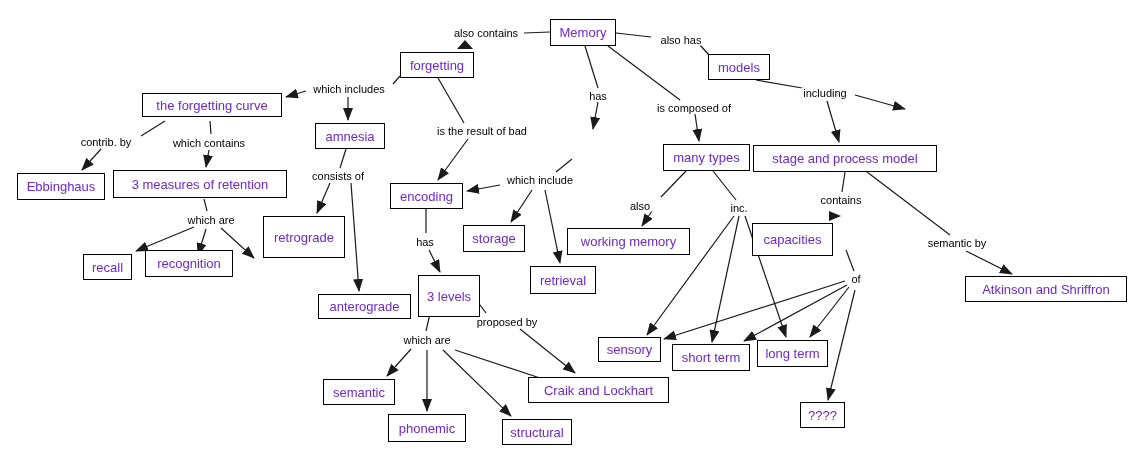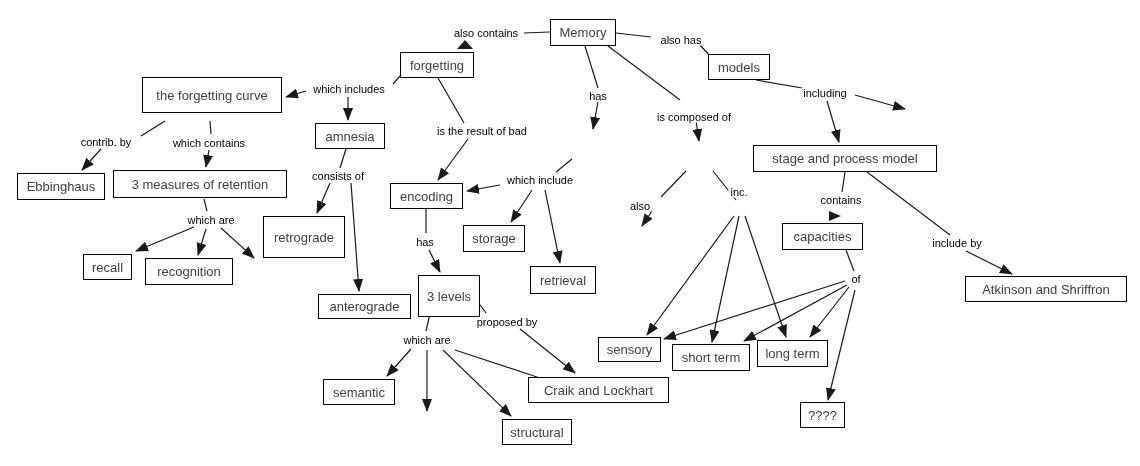--- a/index.html
+++ b/index.html
@@ -12,21 +12,21 @@
     overflow: hidden;
   }
   .edges { position: absolute; left: 0; top: 0; }
   .edge { stroke: #1a1a1a; stroke-width: 1.2; fill: none; }
   .ah { fill: #1a1a1a; }
   .node {
     position: absolute;
     box-sizing: border-box;
     border: 1px solid #000000;
     background: #ffffff;
-    color: #404040;
+    color: #6d28d9;
     font-size: 13px;
     display: flex;
     align-items: center;
     justify-content: center;
     white-space: nowrap;
     line-height: 1;
     z-index: 2;
   }
   .elabel {
     position: absolute;
@@ -106,57 +106,60 @@
     <line class="edge" marker-end="url(#arw)" x1="855" y1="290" x2="828" y2="400"></line>
     <line class="edge" marker-end="url(#arw)" x1="411" y1="349" x2="387" y2="376"></line>
     <line class="edge" marker-end="url(#arw)" x1="427" y1="350" x2="427" y2="411"></line>
     <line class="edge" marker-end="url(#arw)" x1="443" y1="350" x2="511" y2="416"></line>
     <line class="edge" marker-end="url(#arw)" x1="520" y1="329" x2="575" y2="373"></line>
   </svg>
 
   <div class="node" style="left:550px;top:19px;width:66px;height:27px">Memory</div>
   <div class="node" style="left:400px;top:52px;width:74px;height:26px">forgetting</div>
   <div class="node" style="left:708px;top:54px;width:62px;height:26px">models</div>
-  <div class="node" style="left:142px;top:77px;width:140px;height:36px">the forgetting curve</div>
+  <div class="node" style="left:142px;top:93px;width:140px;height:24px">the forgetting curve</div>
   <div class="node" style="left:315px;top:123px;width:70px;height:26px">amnesia</div>
+  <div class="node" style="left:663px;top:144px;width:87px;height:27px">many types</div>
   <div class="node" style="left:753px;top:145px;width:184px;height:27px">stage and process model</div>
   <div class="node" style="left:17px;top:173px;width:88px;height:27px">Ebbinghaus</div>
   <div class="node" style="left:113px;top:170px;width:174px;height:28px">3 measures of retention</div>
   <div class="node" style="left:390px;top:183px;width:73px;height:26px">encoding</div>
   <div class="node" style="left:263px;top:216px;width:82px;height:42px">retrograde</div>
-  <div class="node" style="left:782px;top:223px;width:81px;height:27px">capacities</div>
+  <div class="node" style="left:752px;top:223px;width:81px;height:33px">capacities</div>
   <div class="node" style="left:463px;top:225px;width:62px;height:27px">storage</div>
+  <div class="node" style="left:567px;top:228px;width:123px;height:27px">working memory</div>
   <div class="node" style="left:83px;top:254px;width:49px;height:26px">recall</div>
-  <div class="node" style="left:145px;top:258px;width:88px;height:27px">recognition</div>
+  <div class="node" style="left:145px;top:250px;width:88px;height:27px">recognition</div>
   <div class="node" style="left:530px;top:266px;width:66px;height:28px">retrieval</div>
   <div class="node" style="left:418px;top:275px;width:62px;height:42px">3 levels</div>
   <div class="node" style="left:965px;top:276px;width:162px;height:26px">Atkinson and Shriffron</div>
   <div class="node" style="left:318px;top:294px;width:93px;height:25px">anterograde</div>
   <div class="node" style="left:598px;top:337px;width:63px;height:25px">sensory</div>
   <div class="node" style="left:672px;top:344px;width:78px;height:27px">short term</div>
   <div class="node" style="left:757px;top:340px;width:71px;height:27px">long term</div>
   <div class="node" style="left:323px;top:379px;width:72px;height:26px">semantic</div>
   <div class="node" style="left:528px;top:377px;width:141px;height:26px">Craik and Lockhart</div>
   <div class="node" style="left:800px;top:402px;width:45px;height:26px">????</div>
+  <div class="node" style="left:388px;top:414px;width:78px;height:28px">phonemic</div>
   <div class="node" style="left:502px;top:419px;width:70px;height:26px">structural</div>
 
   <div class="elabel" style="left:486px;top:33px">also contains</div>
   <div class="elabel" style="left:681px;top:40px">also has</div>
   <div class="elabel" style="left:598px;top:96px">has</div>
-  <div class="elabel" style="left:694px;top:117px">is composed of</div>
+  <div class="elabel" style="left:694px;top:108px">is composed of</div>
   <div class="elabel" style="left:349px;top:89px">which includes</div>
   <div class="elabel" style="left:825px;top:93px">including</div>
   <div class="elabel" style="left:106px;top:142px">contrib. by</div>
   <div class="elabel" style="left:209px;top:143px">which contains</div>
   <div class="elabel" style="left:482px;top:131px">is the result of bad</div>
   <div class="elabel" style="left:338px;top:176px">consists of</div>
   <div class="elabel" style="left:540px;top:180px">which include</div>
   <div class="elabel" style="left:640px;top:206px">also</div>
-  <div class="elabel" style="left:739px;top:192px">inc.</div>
+  <div class="elabel" style="left:739px;top:208px">inc.</div>
   <div class="elabel" style="left:841px;top:200px">contains</div>
   <div class="elabel" style="left:211px;top:220px">which are</div>
   <div class="elabel" style="left:425px;top:242px">has</div>
   <div class="elabel" style="left:856px;top:279px">of</div>
-  <div class="elabel" style="left:957px;top:243px">include by</div>
+  <div class="elabel" style="left:957px;top:243px">semantic by</div>
   <div class="elabel" style="left:507px;top:322px">proposed by</div>
   <div class="elabel" style="left:427px;top:340px">which are</div>
 
 </div>
 
 </body></html>

